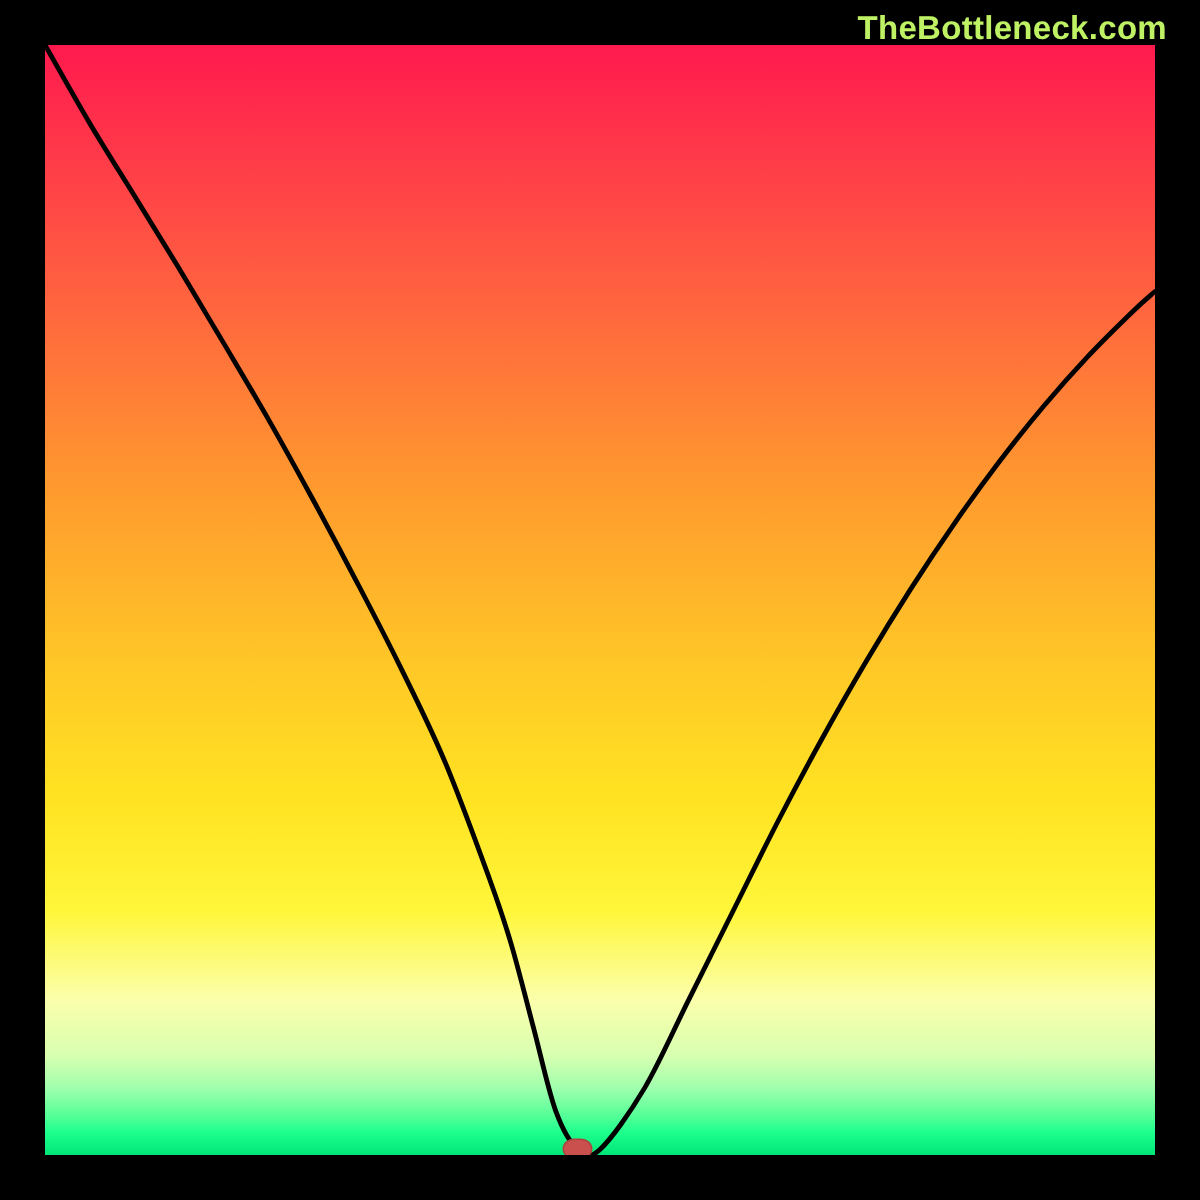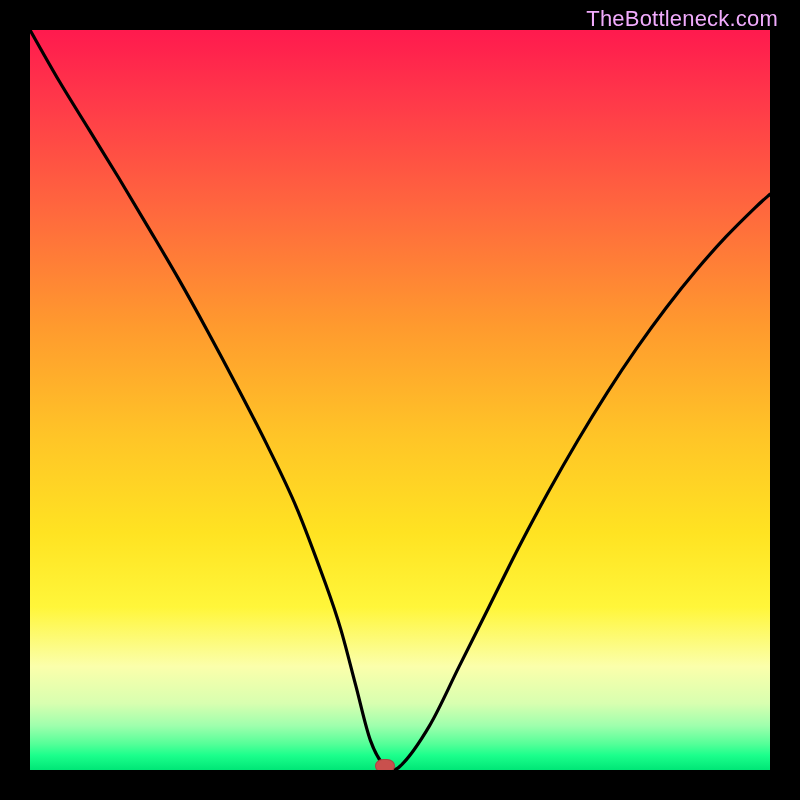--- a/index.html
+++ b/index.html
@@ -16,23 +16,23 @@
     left: 0;
     top: 0;
     width: 800px;
     height: 800px;
     background: #000;
   }
   .watermark {
     position: absolute;
     top: 6px;
     right: 22px;
-    color: #f0abfc;
+    color: #bef264;
     font-size: 22px;
-    font-weight: 400;
+    font-weight: 700;
     letter-spacing: 0.2px;
     user-select: none;
   }
   .plot {
     position: absolute;
     left: 30px;
     top: 30px;
     width: 740px;
     height: 740px;
     overflow: hidden;

